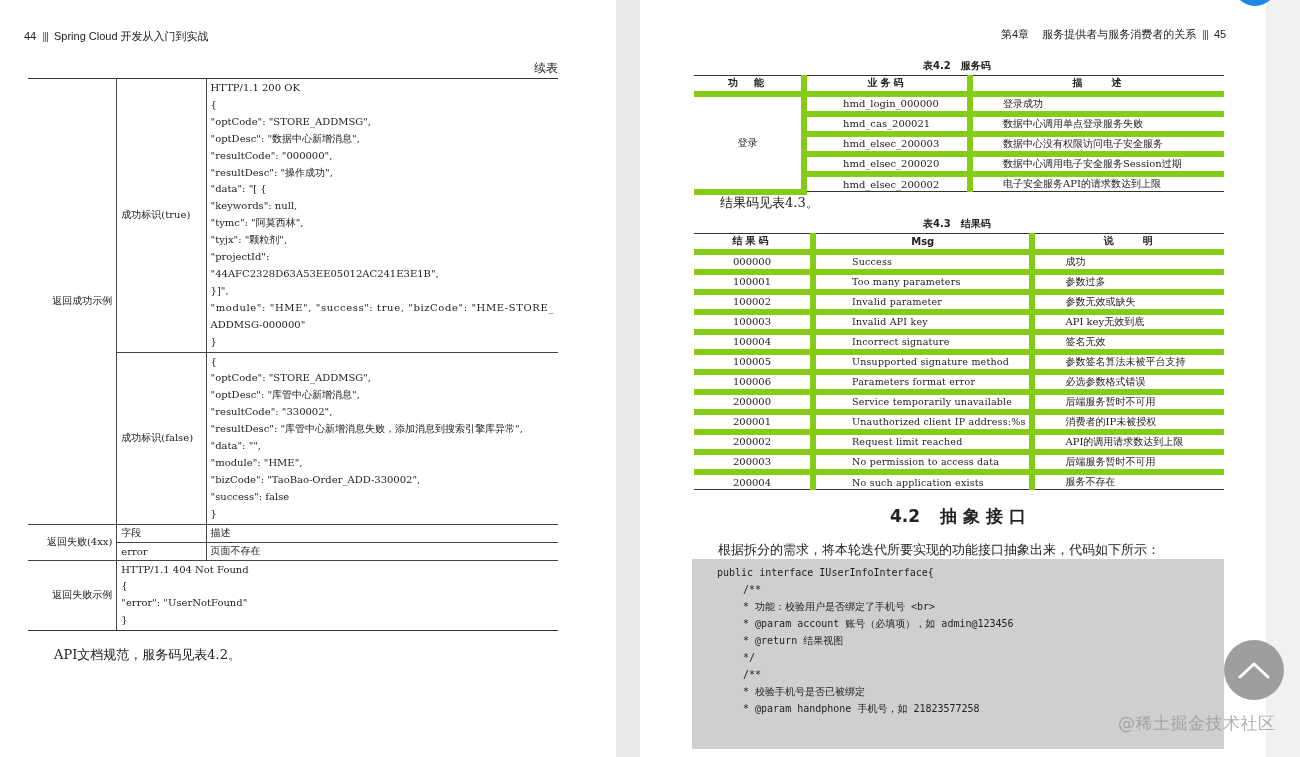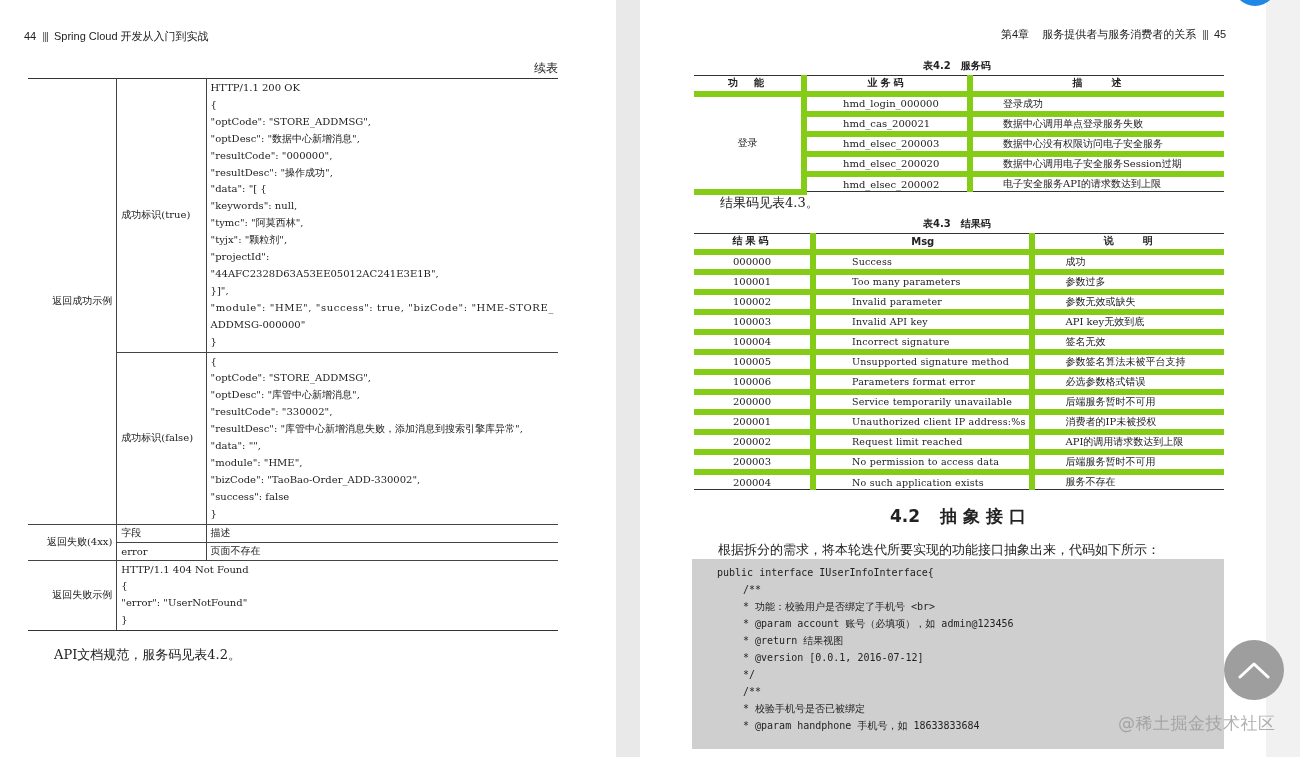--- a/index.html
+++ b/index.html
@@ -255,25 +255,24 @@
   </div>
 
   <div class="para" style="left:78px; top:541px;">根据拆分的需求，将本轮迭代所要实现的功能接口抽象出来，代码如下所示：</div>
 
   <div class="codeblock">
     <div class="ln">public interface IUserInfoInterface{</div>
     <div class="ln ind">/**</div>
     <div class="ln ind">* 功能：校验用户是否绑定了手机号 &lt;br&gt;</div>
     <div class="ln ind">* @param account 账号（必填项），如 admin@123456</div>
     <div class="ln ind">* @return 结果视图</div>
-    <div class="ln ind">* @version [0.0.1, 2016-07-12]</div>
     <div class="ln ind">*/</div>
     <div class="ln ind">/**</div>
     <div class="ln ind">* 校验手机号是否已被绑定</div>
-    <div class="ln ind">* @param handphone 手机号，如 18633833684</div>
+    <div class="ln ind">* @param handphone 手机号，如 21823577258</div>
   </div>
 </div>
 
 <div class="fab-top"></div>
 <div class="back-to-top">
   <svg width="32" height="18" viewBox="0 0 32 18">
     <polyline points="2,16 16,3 30,16" fill="none" stroke="#fff" stroke-width="3" stroke-linecap="round" stroke-linejoin="round"></polyline>
   </svg>
 </div>
 <div class="watermark">@稀土掘金技术社区</div>

